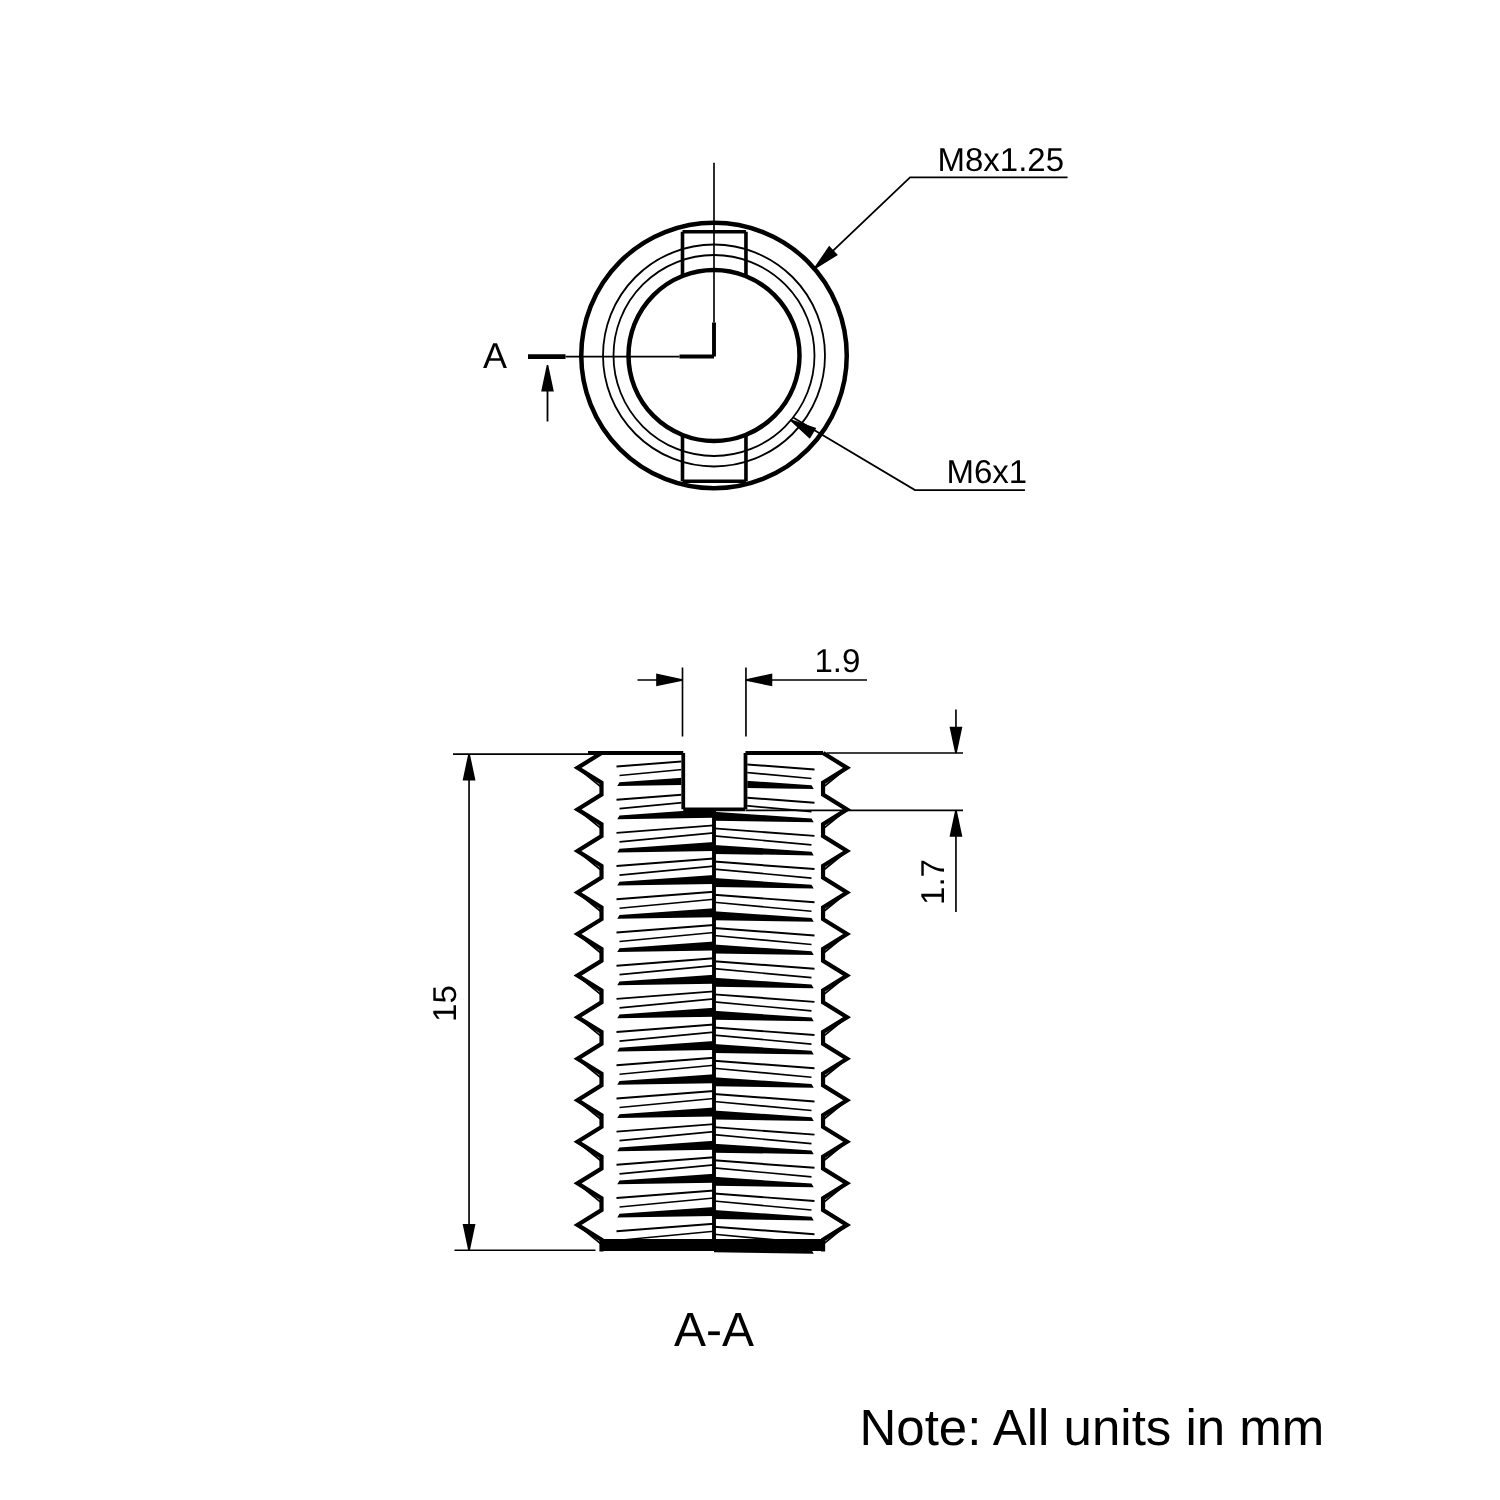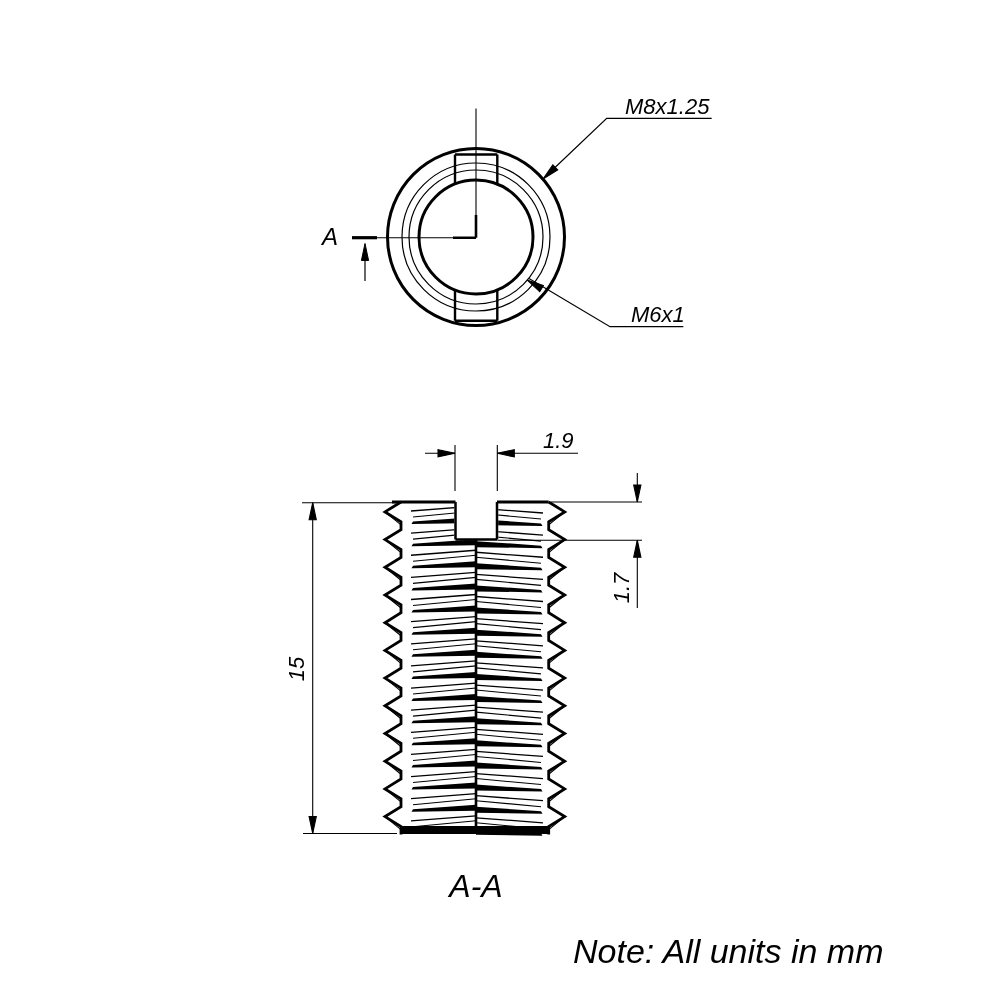--- a/index.html
+++ b/index.html
@@ -1,18 +1,18 @@
 <!DOCTYPE html>
 <html><head>
 <meta charset="utf-8">
 <style>
   html,body{margin:0;padding:0;background:#ffffff;}
   .canvas{
     position:relative;width:1000px;height:1000px;background:#ffffff;
-    font-family:"Liberation Sans", sans-serif;overflow:hidden;font-style:italic;
+    font-family:"Liberation Sans", sans-serif;overflow:hidden;
   }
   svg text{fill:#000;font-family:"Liberation Sans", sans-serif;}
   .dim-text{font-size:22px;}
   .label-text{font-size:22px;}
   .view-label{font-size:24px;}
   .title-text{font-size:32px;}
   .note-text{font-size:34px;}
 </style>
 </head>
 <body>

